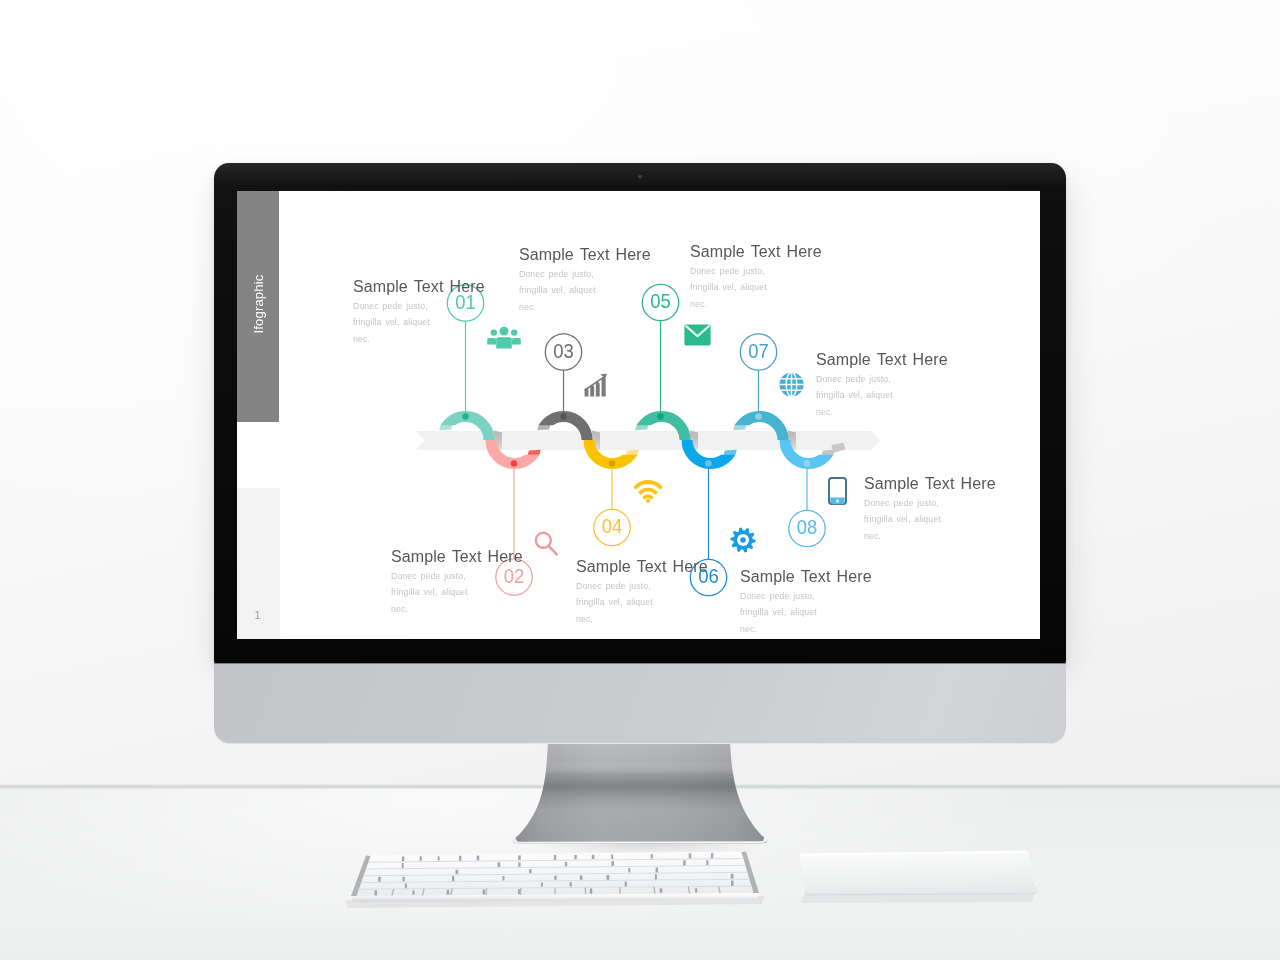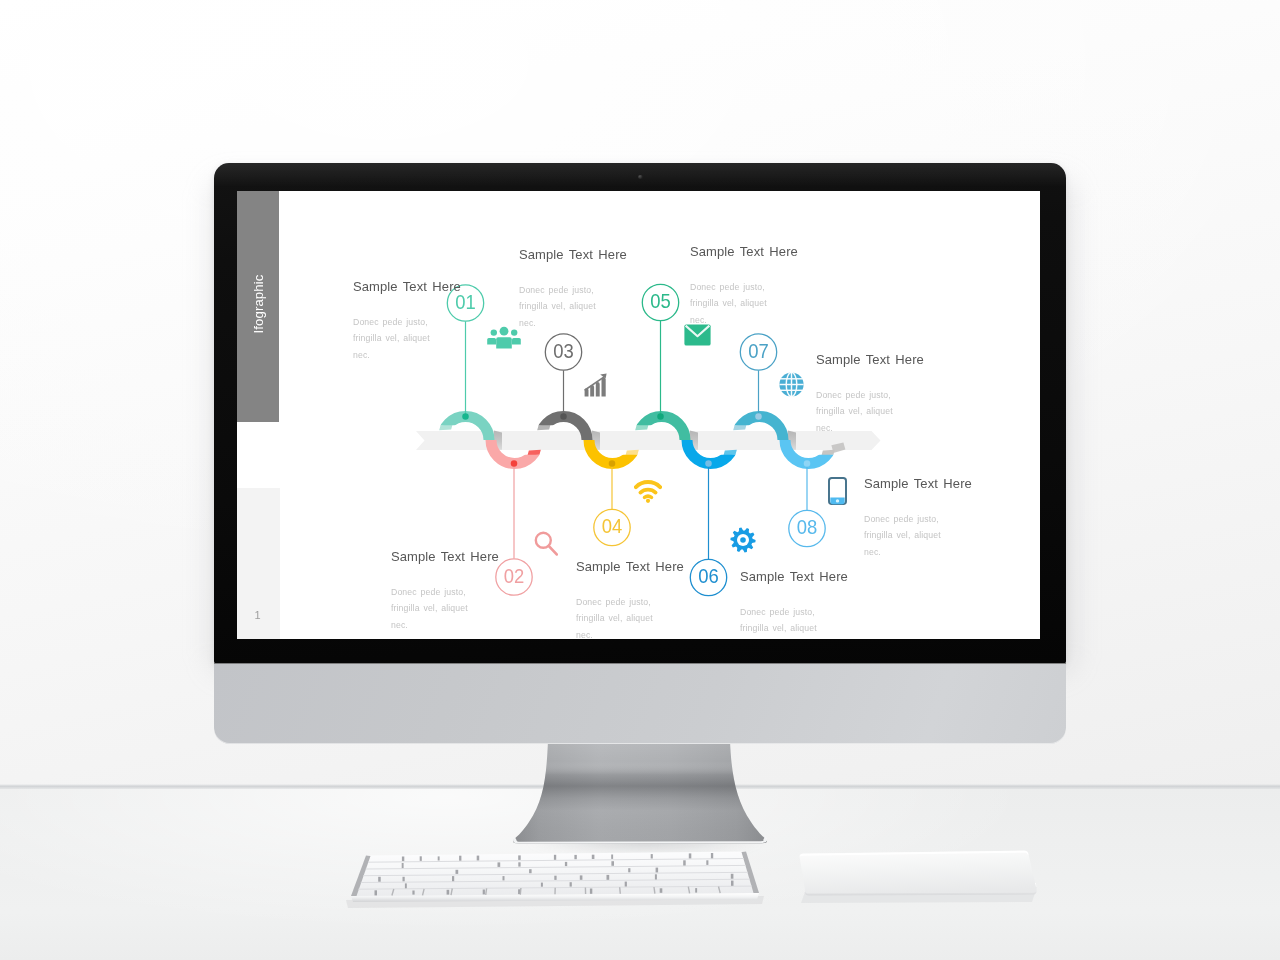--- a/index.html
+++ b/index.html
@@ -36,28 +36,28 @@
   .chin-line{position:absolute;left:214px;top:663px;width:852px;height:1px;background:rgba(40,40,40,.55);}
   .sb{position:absolute;left:0;top:0;width:42px;height:231px;background:#848484;}
   .sb-label{position:absolute;left:-49px;top:92px;width:140px;height:42px;
     transform:rotate(-90deg);transform-origin:center;
     display:flex;align-items:center;justify-content:center;
     color:#fff;font-size:13.2px;letter-spacing:.1px;}
   .sb2{position:absolute;left:0;top:297px;width:43px;height:151px;background:#f3f3f3;}
   .sb2-num{position:absolute;left:0;top:418px;width:41px;text-align:center;color:#9e9e9e;font-size:11px;}
   .sv{position:absolute;left:0;top:0;}
   .tb{position:absolute;}
-  .tb .h{font-size:13px;color:#575757;white-space:nowrap;line-height:12px;letter-spacing:.1px;word-spacing:1.6px;}
+  .tb .h{font-size:16px;color:#575757;white-space:nowrap;line-height:12px;letter-spacing:.1px;word-spacing:1.6px;}
   .ic{position:absolute;}
   .stand{position:absolute;left:495px;top:735px;}
   .stand-shadow{position:absolute;left:490px;top:828px;width:310px;height:30px;
     background:radial-gradient(52% 58% at 50% 45%,rgba(150,152,156,.38) 0%,rgba(150,152,156,0) 74%);filter:blur(4px);}
   .kbd{position:absolute;left:336px;top:840px;}
   .tpad{position:absolute;left:790px;top:845px;}
-  .tb .p{font-size:8.7px;color:#c4c4c4;line-height:16.3px;letter-spacing:.12px;word-spacing:1.3px;margin-top:21px;width:94px;}
+  .tb .p{font-size:8.7px;color:#c4c4c4;line-height:16.3px;letter-spacing:.12px;word-spacing:1.3px;margin-top:5px;width:94px;}
 </style>
 </head>
 <body>
 
 <div id="stage">
   <div class="bg-wall"></div>
   <div class="wall-vig"></div>
   <div class="bg-desk"></div>
   <div class="desk-sheen"></div>
   <div class="desk-edge"></div>

